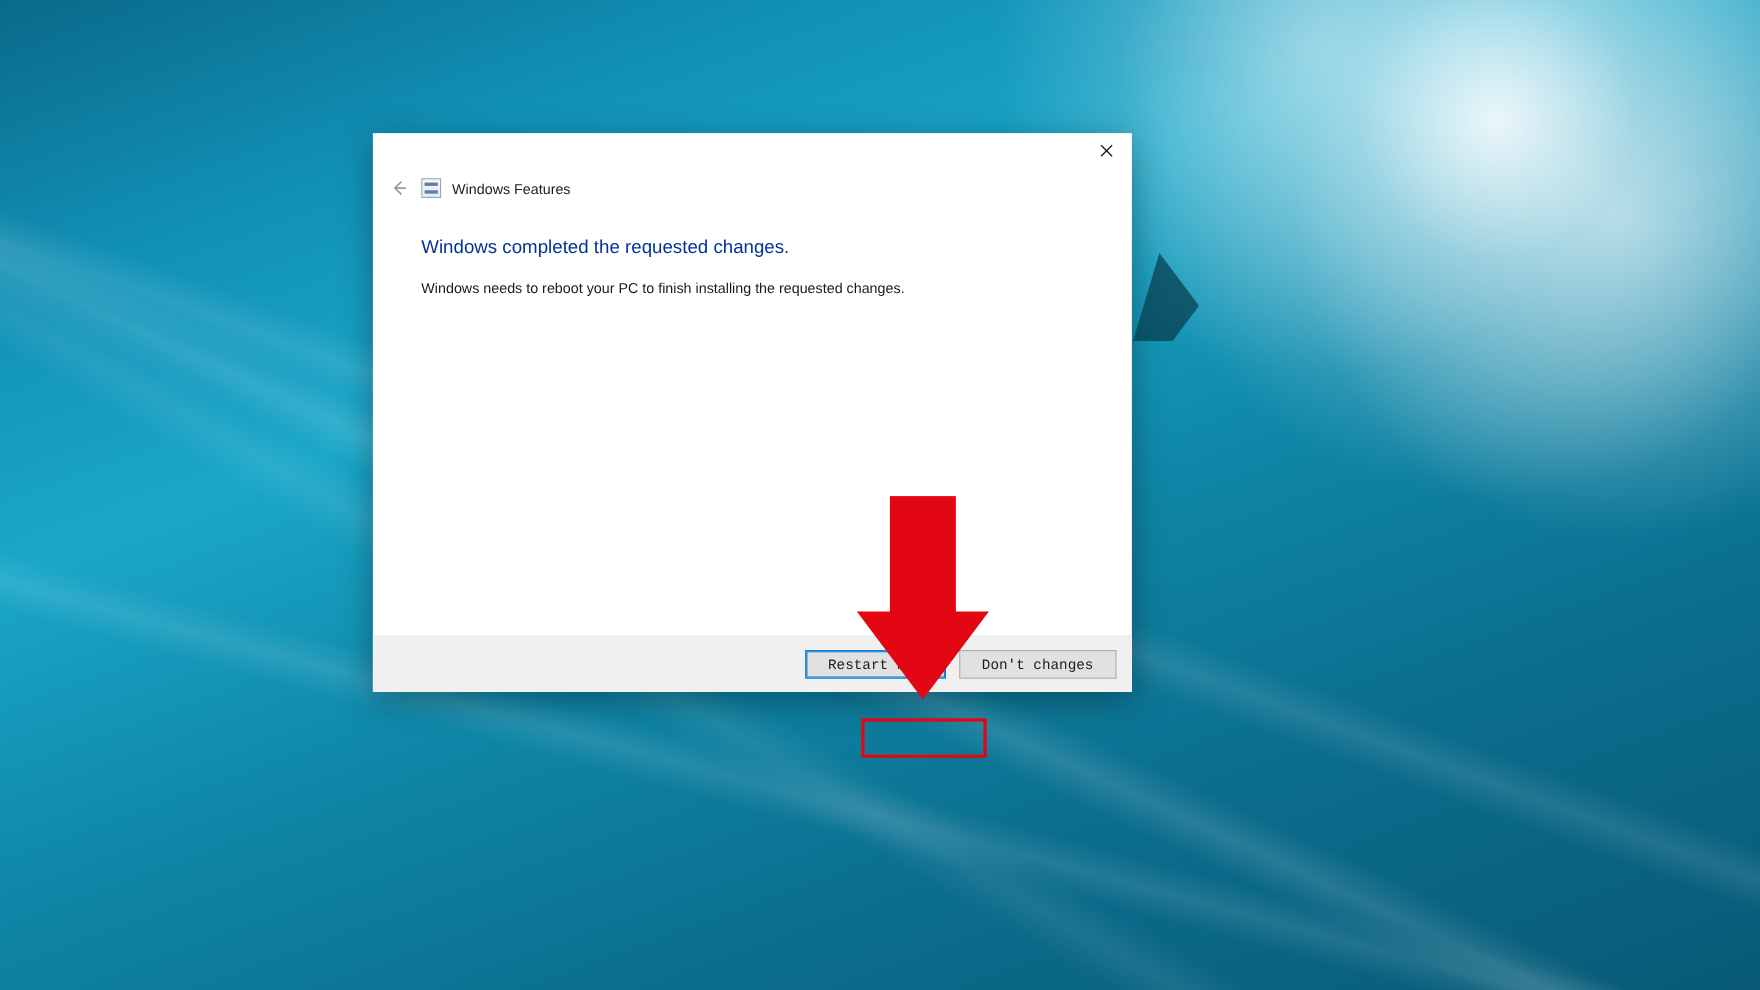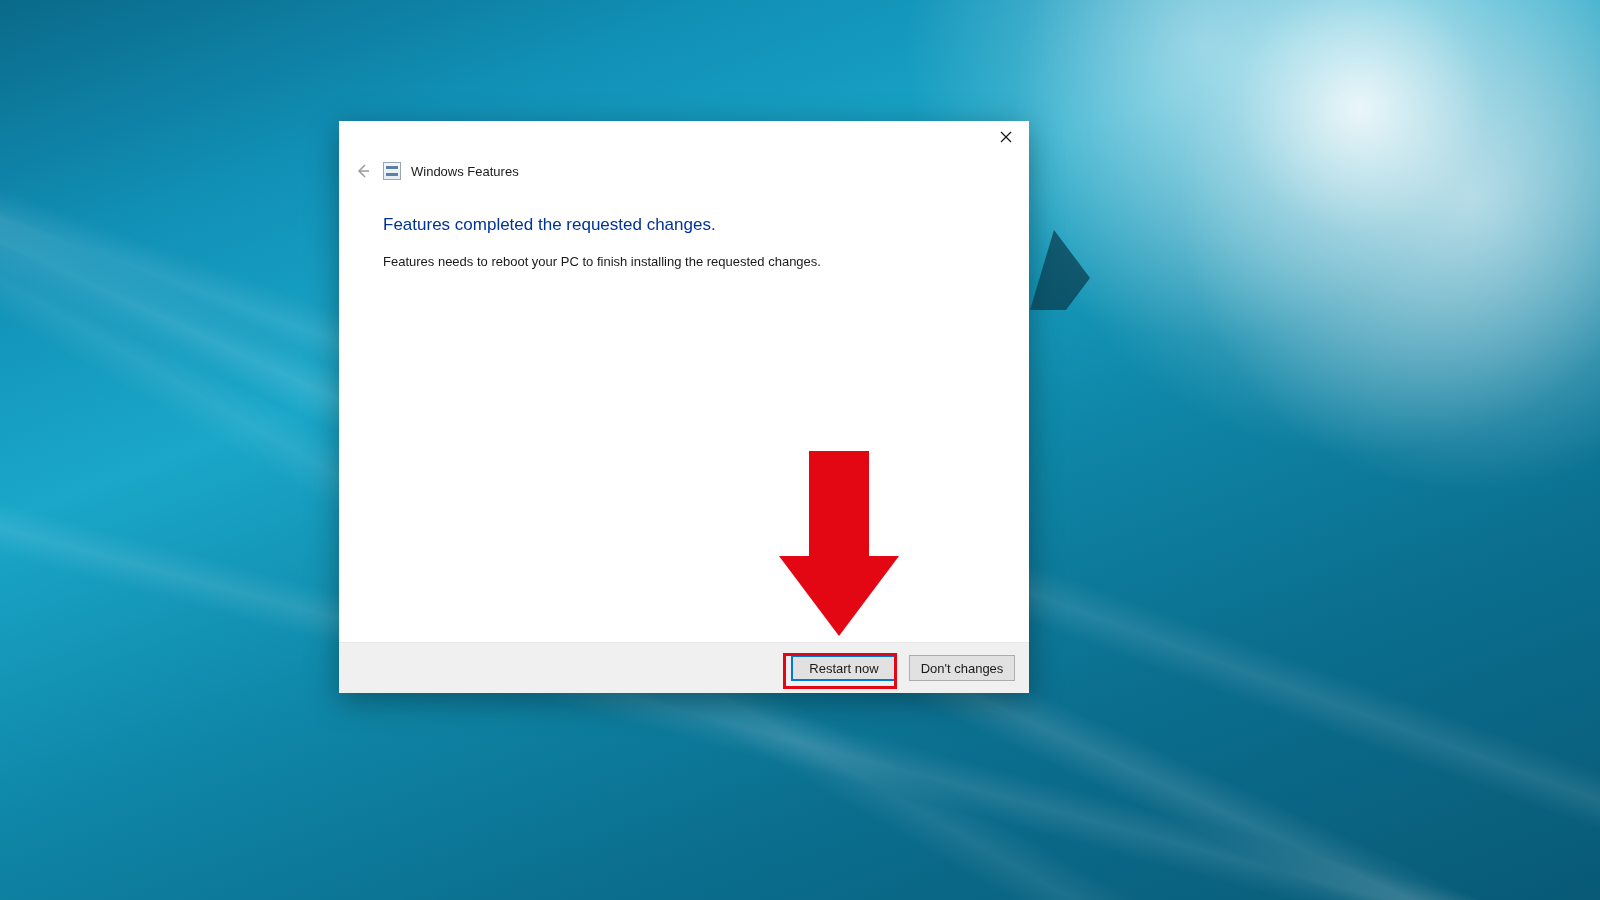--- a/index.html
+++ b/index.html
@@ -47,21 +47,21 @@
     filter: blur(0.5px);
     opacity: 0.7;
     pointer-events: none;
   }
 
   .dialog {
     position: absolute;
     left: 339px;
     top: 121px;
     width: 690px;
-    height: 572px;
+    height: 508px;
     background: #ffffff;
     box-shadow: 0 8px 30px rgba(0,0,0,0.35);
     display: flex;
     flex-direction: column;
   }
 
   .titlebar {
     height: 36px;
     display: flex;
     justify-content: flex-end;
@@ -141,30 +141,31 @@
     background: #f0f0f0;
     display: flex;
     align-items: center;
     justify-content: flex-end;
     gap: 12px;
     padding: 0 14px;
   }
   .win-btn {
     min-width: 106px;
     height: 26px;
-    padding: 0 6px;
+    padding: 0 20px;
     font-size: 13px;
     color: #1a1a1a;
     background: #e1e1e1;
     border: 1px solid #adadad;
     box-sizing: border-box;
     display: inline-flex;
     align-items: center;
     justify-content: center;
     cursor: default;
+    font-family: Liberation Mono, monospace;
   }
   .win-btn.default {
     border: 1px solid #0078d7;
     box-shadow: inset 0 0 0 1px #0078d7;
   }
 
   
   .highlight-box {
     position: absolute;
     border: 3px solid #e30613;
@@ -220,22 +221,22 @@
         <svg width="16" height="16" viewBox="0 0 16 16">
           <path d="M10 2 L4 8 L10 14" fill="none" stroke="#9a9a9a" stroke-width="1.5"></path>
           <line x1="4" y1="8" x2="14" y2="8" stroke="#9a9a9a" stroke-width="1.5"></line>
         </svg>
       </span>
       <span class="features-icon"></span>
       <span class="header-title">Windows Features</span>
     </div>
 
     <div class="content">
-      <h1 class="heading">Features completed the requested changes.</h1>
-      <div class="body-text">Features needs to reboot your PC to finish installing the requested changes.</div>
+      <h1 class="heading">Windows completed the requested changes.</h1>
+      <div class="body-text">Windows needs to reboot your PC to finish installing the requested changes.</div>
     </div>
 
     <div class="footer">
       <button class="win-btn default">Restart now</button>
       <button class="win-btn">Don't changes</button>
     </div>
 
   </div>
 
   <div class="red-arrow" style="left:779px; top:451px;">

